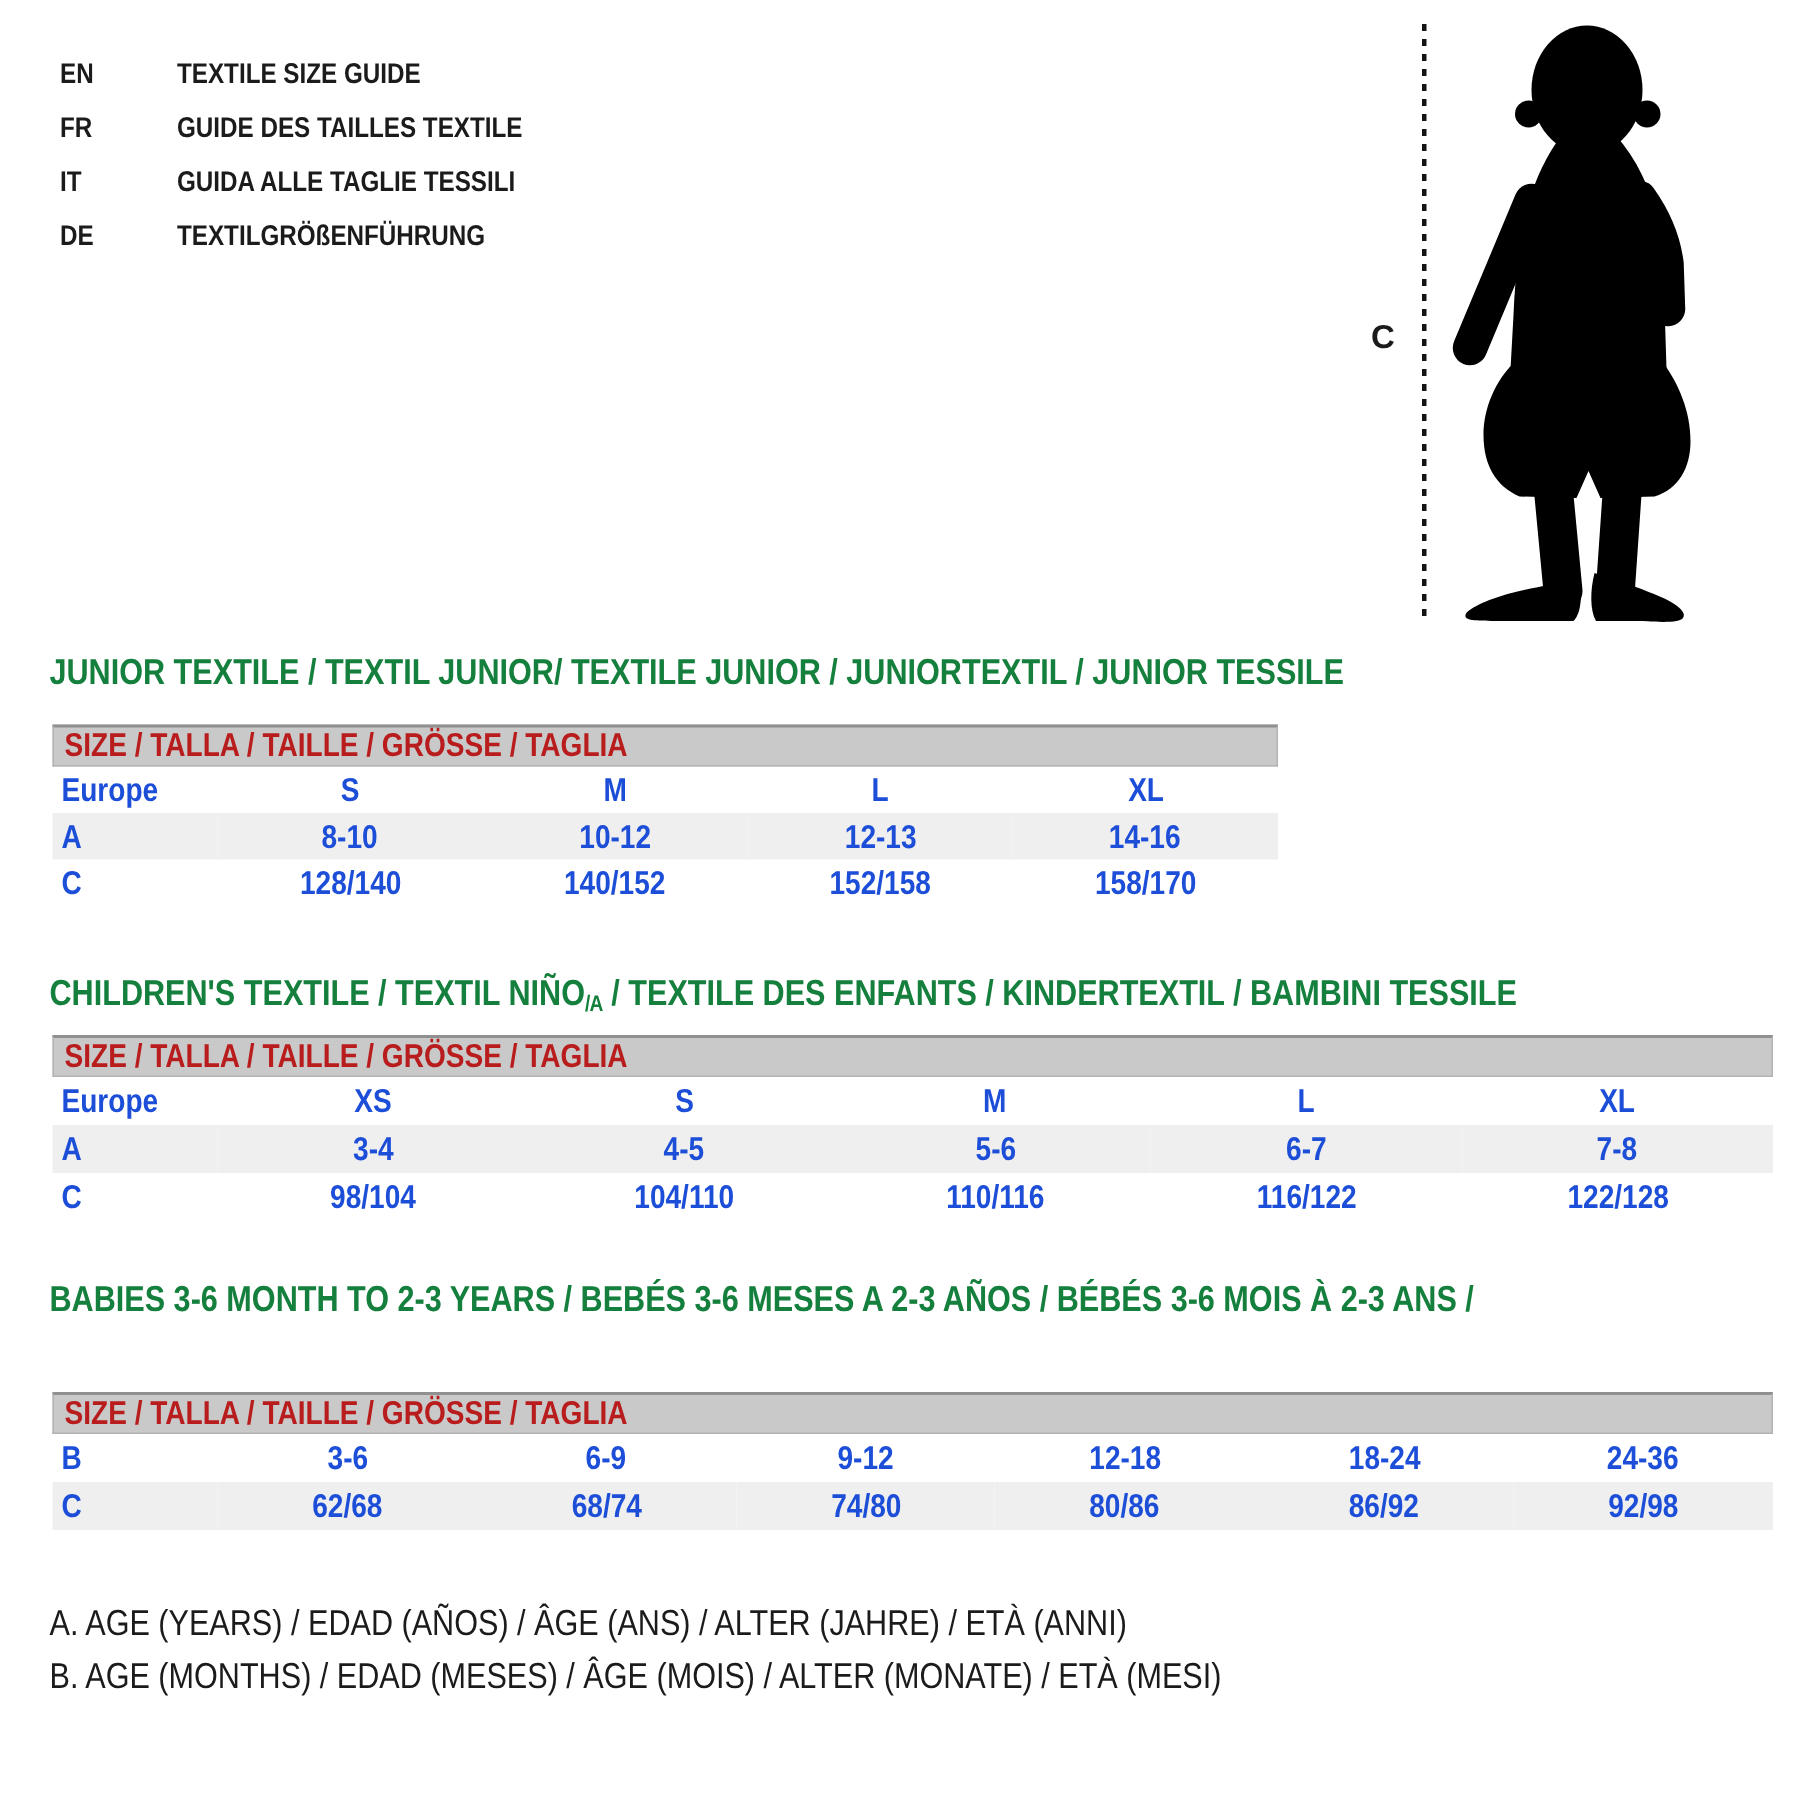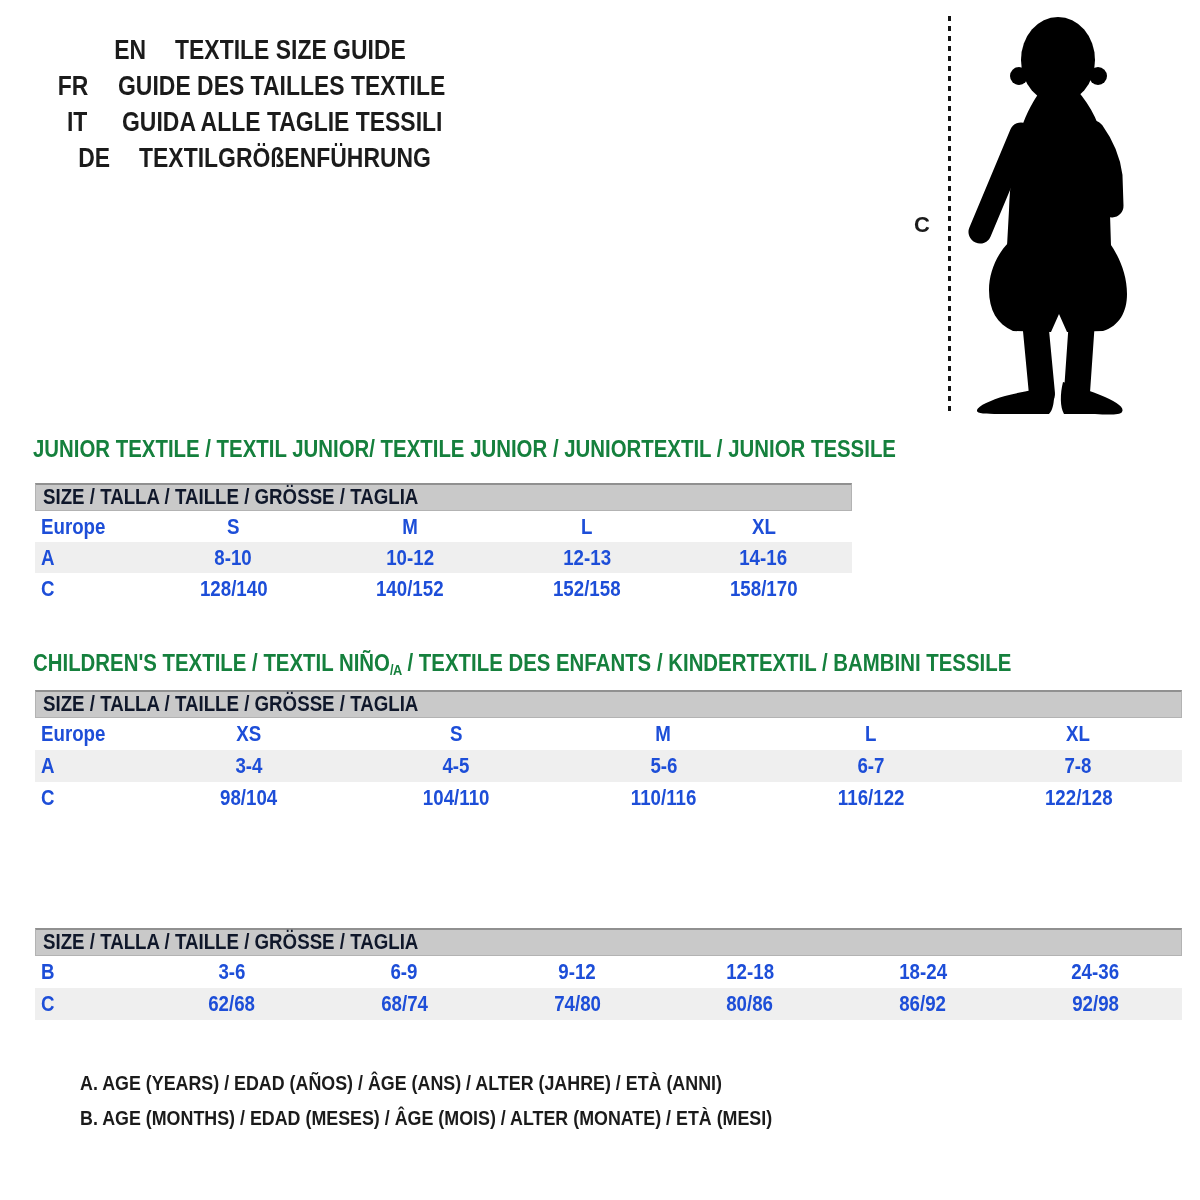--- a/index.html
+++ b/index.html
@@ -12,21 +12,21 @@
     font-family: "Liberation Sans", sans-serif;
     color: #1b1b1b;
     overflow: hidden;
   }
   
   .cond  { display: inline-block; transform: scaleX(0.85); transform-origin: 0 50%; white-space: nowrap; }
   .condc { display: inline-block; transform: scaleX(0.85); transform-origin: 50% 50%; white-space: nowrap; }
 
   
   .lang-block { position: absolute; left: 40px; top: 36px; }
-  .lang-row { height: 36px; line-height: 28px; font-size: 27px; font-weight: bold; text-align: center; }
+  .lang-row { height: 36px; line-height: 28px; font-size: 19px; font-weight: bold; }
   .lang-code { display: inline-block; width: 78px; vertical-align: top; }
   .lang-label { vertical-align: top; }
 
   
   .measure-line {
     position: absolute; left: 948px; top: 16px; width: 3px; height: 400px;
     background: repeating-linear-gradient(to bottom, #141414 0 5px, transparent 5px 10px);
   }
   .measure-label {
     position: absolute; left: 914px; top: 212px;
@@ -41,36 +41,36 @@
   
   .tbl { position: absolute; left: 35px; }
   .tbl-header {
     height: 28px; line-height: 24px;
     background: #c9c9c9;
     border-top: 2px solid #909090;
     border-left: 1px solid #b3b3b3;
     border-right: 1px solid #b3b3b3;
     border-bottom: 1px solid #b3b3b3;
     padding-left: 7px;
-    font-size: 22px; font-weight: bold; color: #0f172a;
+    font-size: 22px; font-weight: bold; color: #b91c1c;
   }
   table.size-table { border-collapse: collapse; width: 100%; table-layout: fixed; }
   .size-table td {
     font-size: 22px; font-weight: bold; text-align: center;
     padding: 0; color: #1d4ed8;
   }
   .r31 td { height: 31px; }
   .r32 td { height: 32px; }
   .size-table td.lbl { text-align: left; padding-left: 6px; }
   tr.shaded { background: #efefef; }
   col.c-label { width: 110px; }
 
   
   .legend { position: absolute; left: 33px; top: 1068px; }
-  .legend-line { height: 35px; line-height: 30px; font-size: 21px; font-weight: bold; margin-left: 47px; }
+  .legend-line { height: 35px; line-height: 30px; font-size: 24px; font-weight: normal; }
 </style>
 </head>
 <body>
 
 <div class="page">
 
   <div class="lang-block">
     <div class="lang-row">
       <span class="lang-code cond">EN</span><span class="lang-label cond">TEXTILE SIZE GUIDE</span>
     </div>
@@ -189,20 +189,21 @@
         <td><span class="condc">104/110</span></td>
         <td><span class="condc">110/116</span></td>
         <td><span class="condc">116/122</span></td>
         <td><span class="condc">122/128</span></td>
       </tr>
     </tbody>
       </table>
   </div>
 
   <div class="sec-title" style="top:849px; line-height:35px">
+    <div><span class="cond">BABIES 3-6 MONTH TO 2-3 YEARS / BEBÉS 3-6 MESES A 2-3 AÑOS / BÉBÉS 3-6 MOIS À 2-3 ANS /</span></div>
   </div>
   <div class="tbl" style="top:928px; width:1147px">
     <div class="tbl-header">
       <span class="cond">SIZE / TALLA / TAILLE / GRÖSSE / TAGLIA</span>
     </div>
     <table class="size-table r32">
       <colgroup>
           <col class="c-label">
           <col>
           <col>

